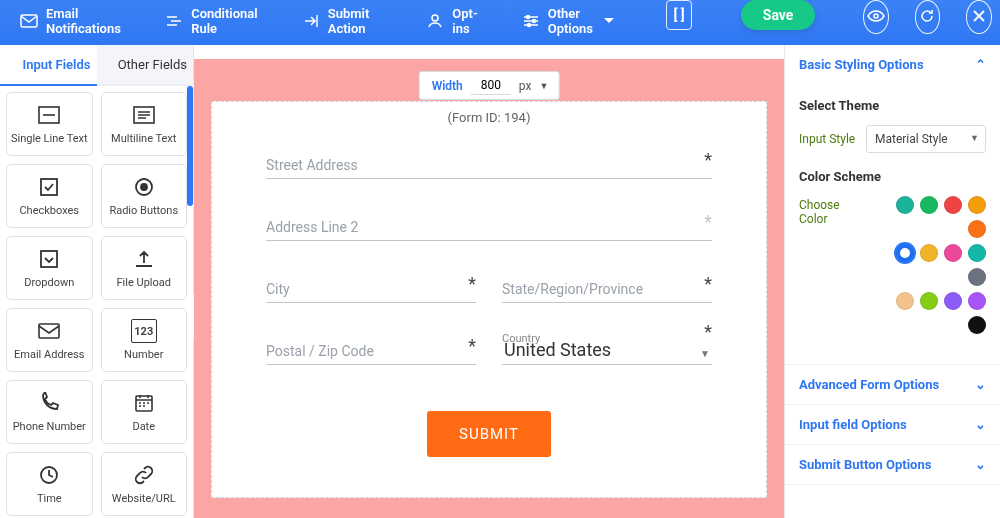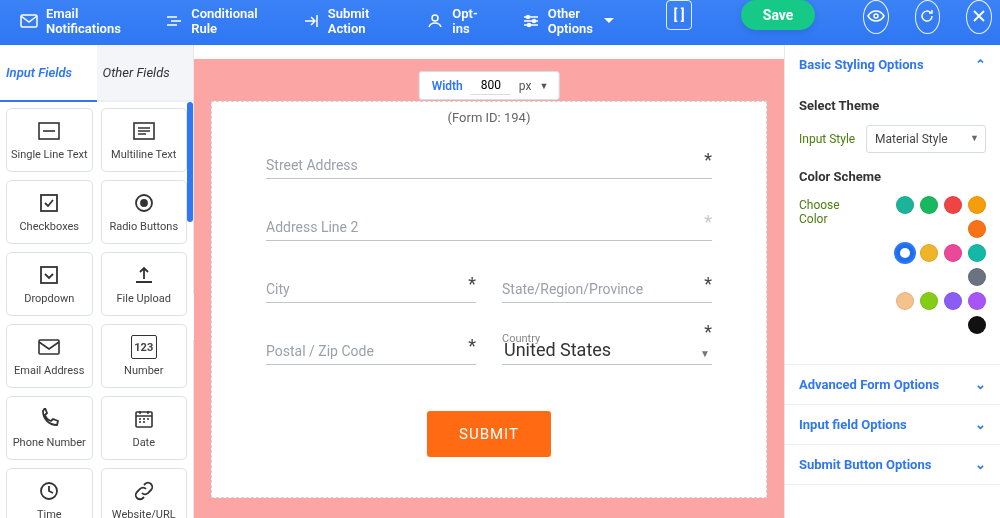--- a/index.html
+++ b/index.html
@@ -34,22 +34,22 @@
   }
 
   
   .main { display: flex; height: calc(100% - 45px); }
 
   .left {
     width: 194px; border-right: 1px solid #e5e7eb; display:flex; flex-direction:column; position:relative;
   }
   .left-tabs { display:flex; border-bottom: 2px solid #edf0f3; font-size: 13px; }
   .left-tab {
-    flex:1; padding: 20px 6px; text-align:left; cursor:pointer;
-    color:#333; background:#f3f5f8;font-style:italic;
+    flex:1; padding: 12px 6px; text-align:right; cursor:pointer;
+    color:#333; background:#f3f5f8;
   }
   .left-tab.active { background:#fff; color:#2f77f3; font-weight:600; border-bottom: 2px solid #2f77f3; margin-bottom:-2px;}
   .left-grid-wrap { overflow:hidden; position:relative; flex:1; padding:6px 6px; }
   .left-grid {
     display:grid; grid-template-columns: 1fr 1fr; gap:8px;
   }
   .field-tile {
     height: 64px; border:1px solid #dde2e8; border-radius:5px;
     display:flex; flex-direction:column; align-items:center; justify-content:center;
     gap:5px; font-size: 11px; color:#444; cursor:grab; text-align:center; padding:4px 2px;

